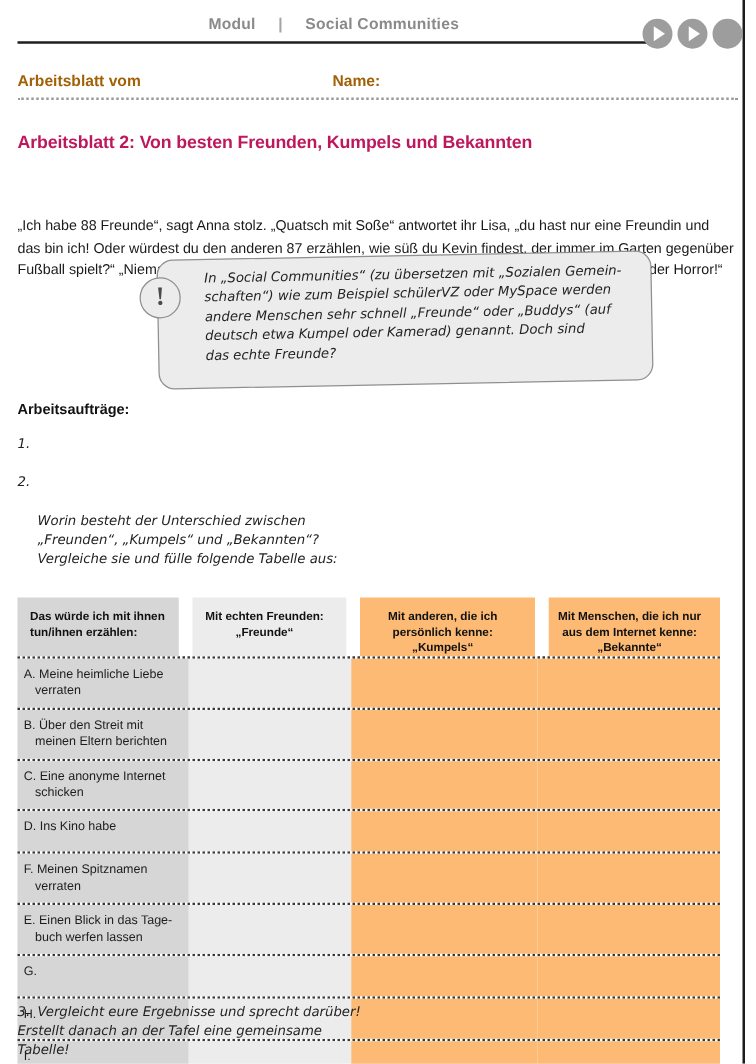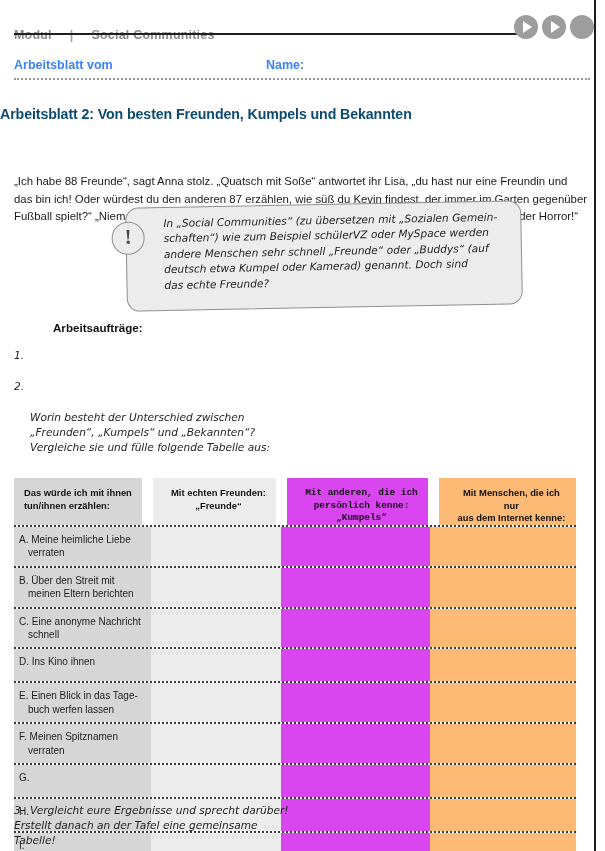--- a/index.html
+++ b/index.html
@@ -27,29 +27,30 @@
   .edge-rule {
     position: absolute;
     top: 0; left: 594px;
     width: 2px; height: 851px;
     background: #1c1c1c;
   }
 
   
   .module-bar {
     position: absolute;
-    left: 14px; top: 28px;
+    left: 14px; top: 12px;
     width: 506px;
     display: flex;
     align-items: baseline;
     gap: 18px;
     font-weight: bold;
     font-size: 12.5px;
     letter-spacing: .2px;
     color: #8a8a8a;
+    justify-content: center;
   }
   .module-bar .sep { color: #a5a5a5; font-weight: bold; }
   .module-rule {
     position: absolute;
     left: 14px; top: 33px;
     width: 506px; height: 2px;
     background: #1f1f1f;
   }
 
   .badges {
@@ -82,42 +83,42 @@
     margin-left: 3px;
   }
 
   
   .meta-row {
     position: absolute;
     left: 14px; top: 58px;
     width: 576px;
     font-size: 12.5px;
     font-weight: bold;
-    color: #3b82f6;
+    color: #a16207;
   }
   .meta-row .name-label {
     position: absolute;
     left: 226px; top: 0; padding-left: 26px;
   }
   .meta-dots {
     position: absolute;
     left: 14px; top: 78px;
     width: 576px;
     border-top: 2px dotted #9a9a9a;
   }
 
   
   .sheet-title {
     position: absolute;
-    left: 0; top: 106px;
+    left: 14px; top: 106px;
     width: 560px;
     font-size: 14.2px;
     font-weight: bold;
     letter-spacing: -.1px;
-    color: #0c4a6e;
+    color: #be185d;
   }
   .intro {
     position: absolute;
     left: 14px; top: 138px;
     width: 574px;
     font-size: 11.4px;
     line-height: 17.5px;
     color: #1a1a1a;
     margin-top: 35px;
   }
@@ -168,21 +169,20 @@
     padding-bottom: 2px;
   }
 
   
   .assign-heading {
     position: absolute;
     left: 14px; top: 321px;
     font-size: 11.6px;
     font-weight: bold;
     color: #121212;
-    margin-left: 39px;
   }
   .assign-list {
     position: absolute;
     left: 14px; top: 348px;
     width: 420px;
     font-family: "DejaVu Sans", sans-serif;
     font-style: italic;
     font-size: 10.6px;
     line-height: 15.2px;
     color: #222222;
@@ -212,36 +212,36 @@
     border-bottom: 2px dotted #3a3a3a;
     align-items: flex-end;
   }
   .tbl-row:first-child { border-top: none; }
   .cell {
     box-sizing: border-box;
     padding: 6px 8px 6px 10px;
   }
   .c1 { width: 145px; background: #d6d6d6; }
   .c2 { width: 139px; background: #ececec; }
-  .c3 { width: 159px; background: #d946ef; font-family: Liberation Mono, monospace; }
+  .c3 { width: 159px; background: #fdba74; }
   .c4 { width: 155px; background: #fdba74; }
 
   .tbl-row.head .cell {
     font-size: 9.4px;
     font-weight: bold;
     line-height: 12.5px;
     color: #111111;
     height: 47px;
     padding-top: 9px;
   }
   .tbl-row.head .c2,
   .tbl-row.head .c3,
   .tbl-row.head .c4 {
     text-align: center;
-    padding-left: 16px;
+    padding-left: 0;
     margin-left: 11px;
   }
 
   .tbl-row.item .cell {
     font-size: 10px;
     line-height: 13.4px;
     color: #1d1d1d;
     min-height: 32px;
   }
   .tbl-row.item .c1 {
@@ -339,39 +339,39 @@
       <div class="cell c3"></div>
       <div class="cell c4"></div>
     </div>
     <div class="tbl-row item">
       <div class="cell c1">B. Über den Streit mit meinen Eltern berichten</div>
       <div class="cell c2"></div>
       <div class="cell c3"></div>
       <div class="cell c4"></div>
     </div>
     <div class="tbl-row item">
-      <div class="cell c1">C. Eine anonyme Nachricht schnell</div>
-      <div class="cell c2"></div>
-      <div class="cell c3"></div>
-      <div class="cell c4"></div>
-    </div>
-    <div class="tbl-row item">
-      <div class="cell c1">D. Ins Kino ihnen</div>
+      <div class="cell c1">C. Eine anonyme Internet schicken</div>
+      <div class="cell c2"></div>
+      <div class="cell c3"></div>
+      <div class="cell c4"></div>
+    </div>
+    <div class="tbl-row item">
+      <div class="cell c1">D. Ins Kino habe</div>
+      <div class="cell c2"></div>
+      <div class="cell c3"></div>
+      <div class="cell c4"></div>
+    </div>
+    <div class="tbl-row item">
+      <div class="cell c1">F. Meinen Spitznamen verraten</div>
       <div class="cell c2"></div>
       <div class="cell c3"></div>
       <div class="cell c4"></div>
     </div>
     <div class="tbl-row item">
       <div class="cell c1">E. Einen Blick in das Tage-buch werfen lassen</div>
-      <div class="cell c2"></div>
-      <div class="cell c3"></div>
-      <div class="cell c4"></div>
-    </div>
-    <div class="tbl-row item">
-      <div class="cell c1">F. Meinen Spitznamen verraten</div>
       <div class="cell c2"></div>
       <div class="cell c3"></div>
       <div class="cell c4"></div>
     </div>
     <div class="tbl-row item">
       <div class="cell c1">G.</div>
       <div class="cell c2"></div>
       <div class="cell c3"></div>
       <div class="cell c4"></div>
     </div>

